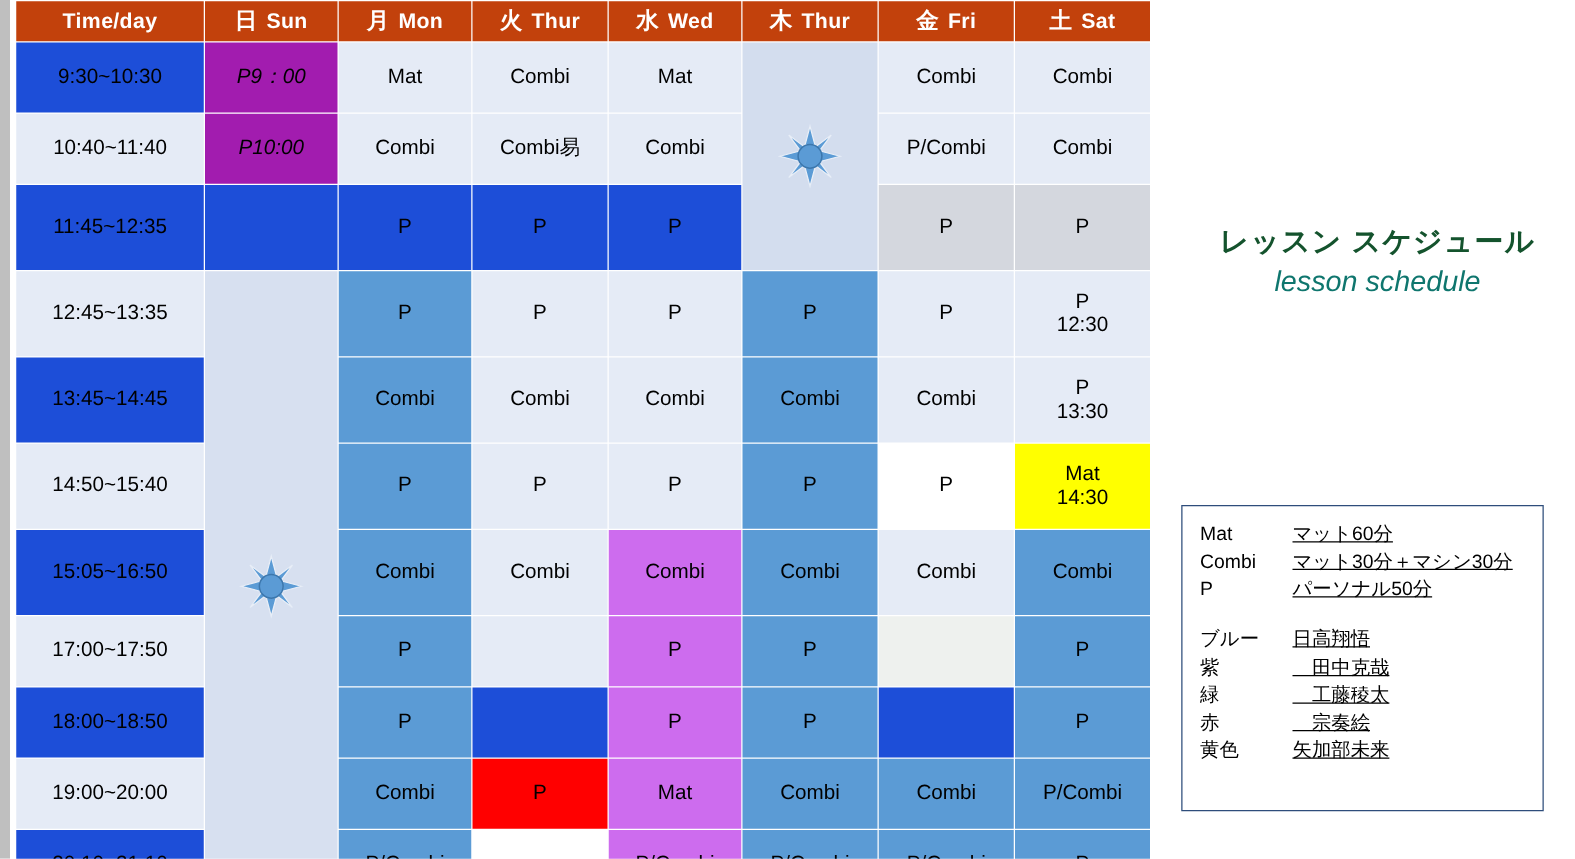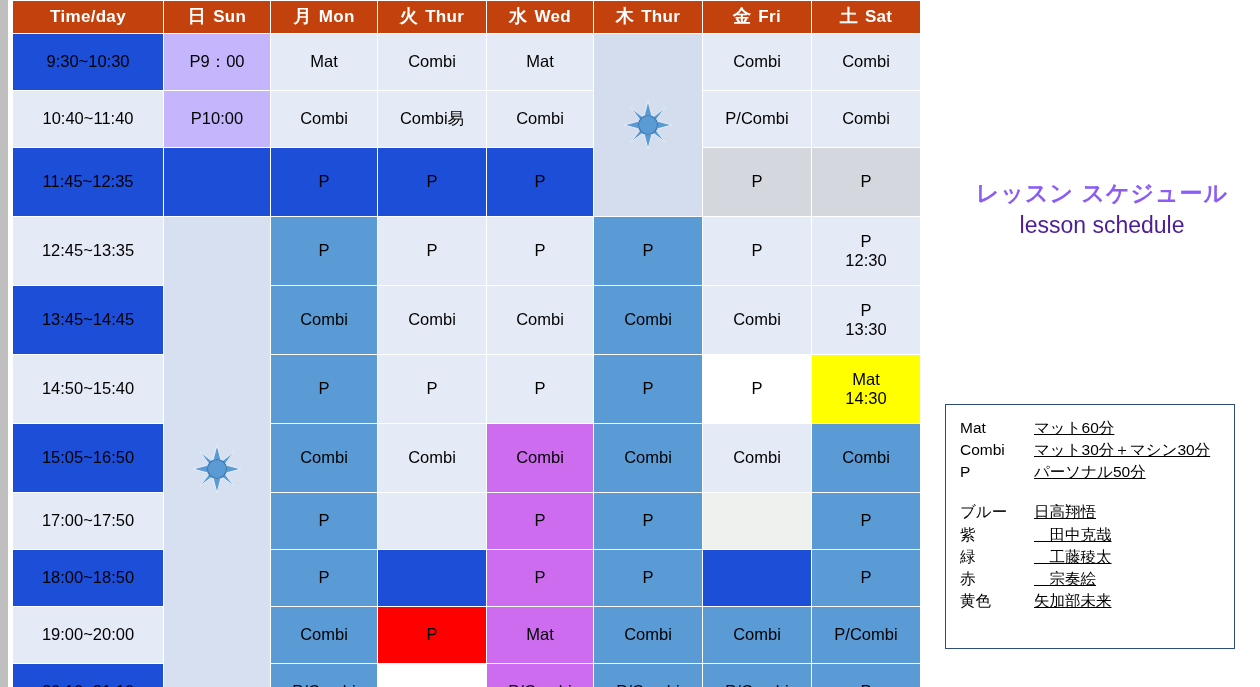--- a/index.html
+++ b/index.html
@@ -89,21 +89,21 @@
     color: #000000;
     font-weight: normal;
     text-align: center;
   }
 
   
   .bg-rowA      { background: #1d4ed8; }
   .bg-rowB      { background: #e5ebf6; }
   .bg-rowGray   { background: #d4d7de; }
   .bg-blue      { background: #5b9bd5; }
-  .bg-green     { background: #c4b5fd; }
+  .bg-green     { background: #a21caf; font-style: italic; }
   .bg-purple    { background: #cd6cee; }
   .bg-yellow    { background: #ffff00; }
   .bg-red       { background: #ff0000; }
   .bg-white     { background: #ffffff; }
   .bg-offwhite  { background: #eef1ee; }
   .bg-sunmerge  { background: #d3ddee; }
   .bg-sunmerge2 { background: #d7e0f0; }
 
   .two-line .l2 { display: block; }
 
@@ -121,29 +121,30 @@
   .title-block {
     position: absolute;
     left: 952px;
     top: 178px;
     width: 300px;
     text-align: center;
   }
   .title-jp {
     font-size: 23px;
     font-weight: bold;
-    color: #8b5cf6;
+    color: #14532d;
     letter-spacing: 1px;
     white-space: nowrap;
   }
   .title-en {
     font-size: 23px;
     font-weight: normal;
-    color: #4c1d95;
+    color: #0f766e;
     margin-top: 3px;
+    font-style: italic;
   }
 
   .legend-box {
     position: absolute;
     left: 945px;
     top: 404px;
     width: 290px;
     height: 245px;
     border: 1.6px solid #2e4d7b;
     background: #ffffff;

